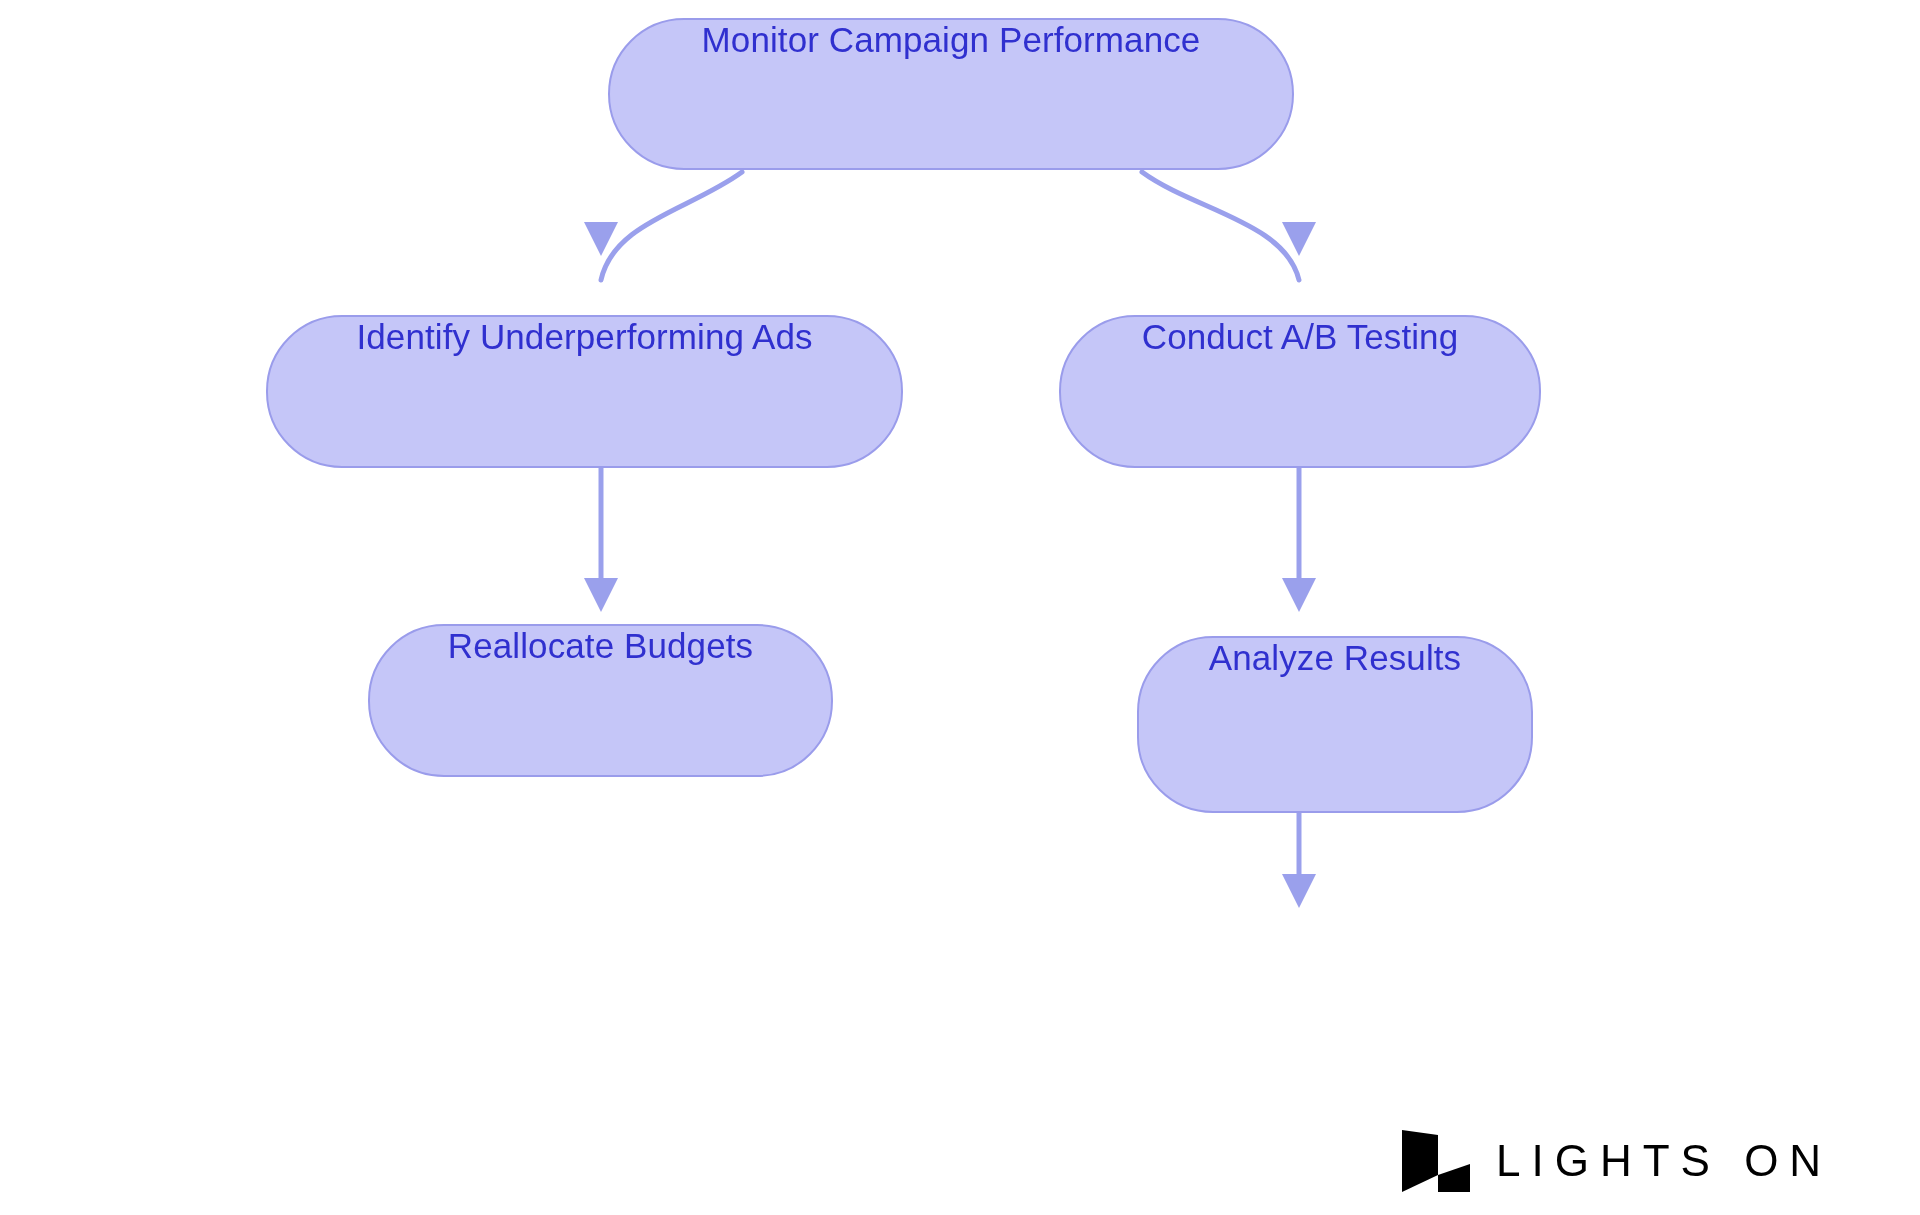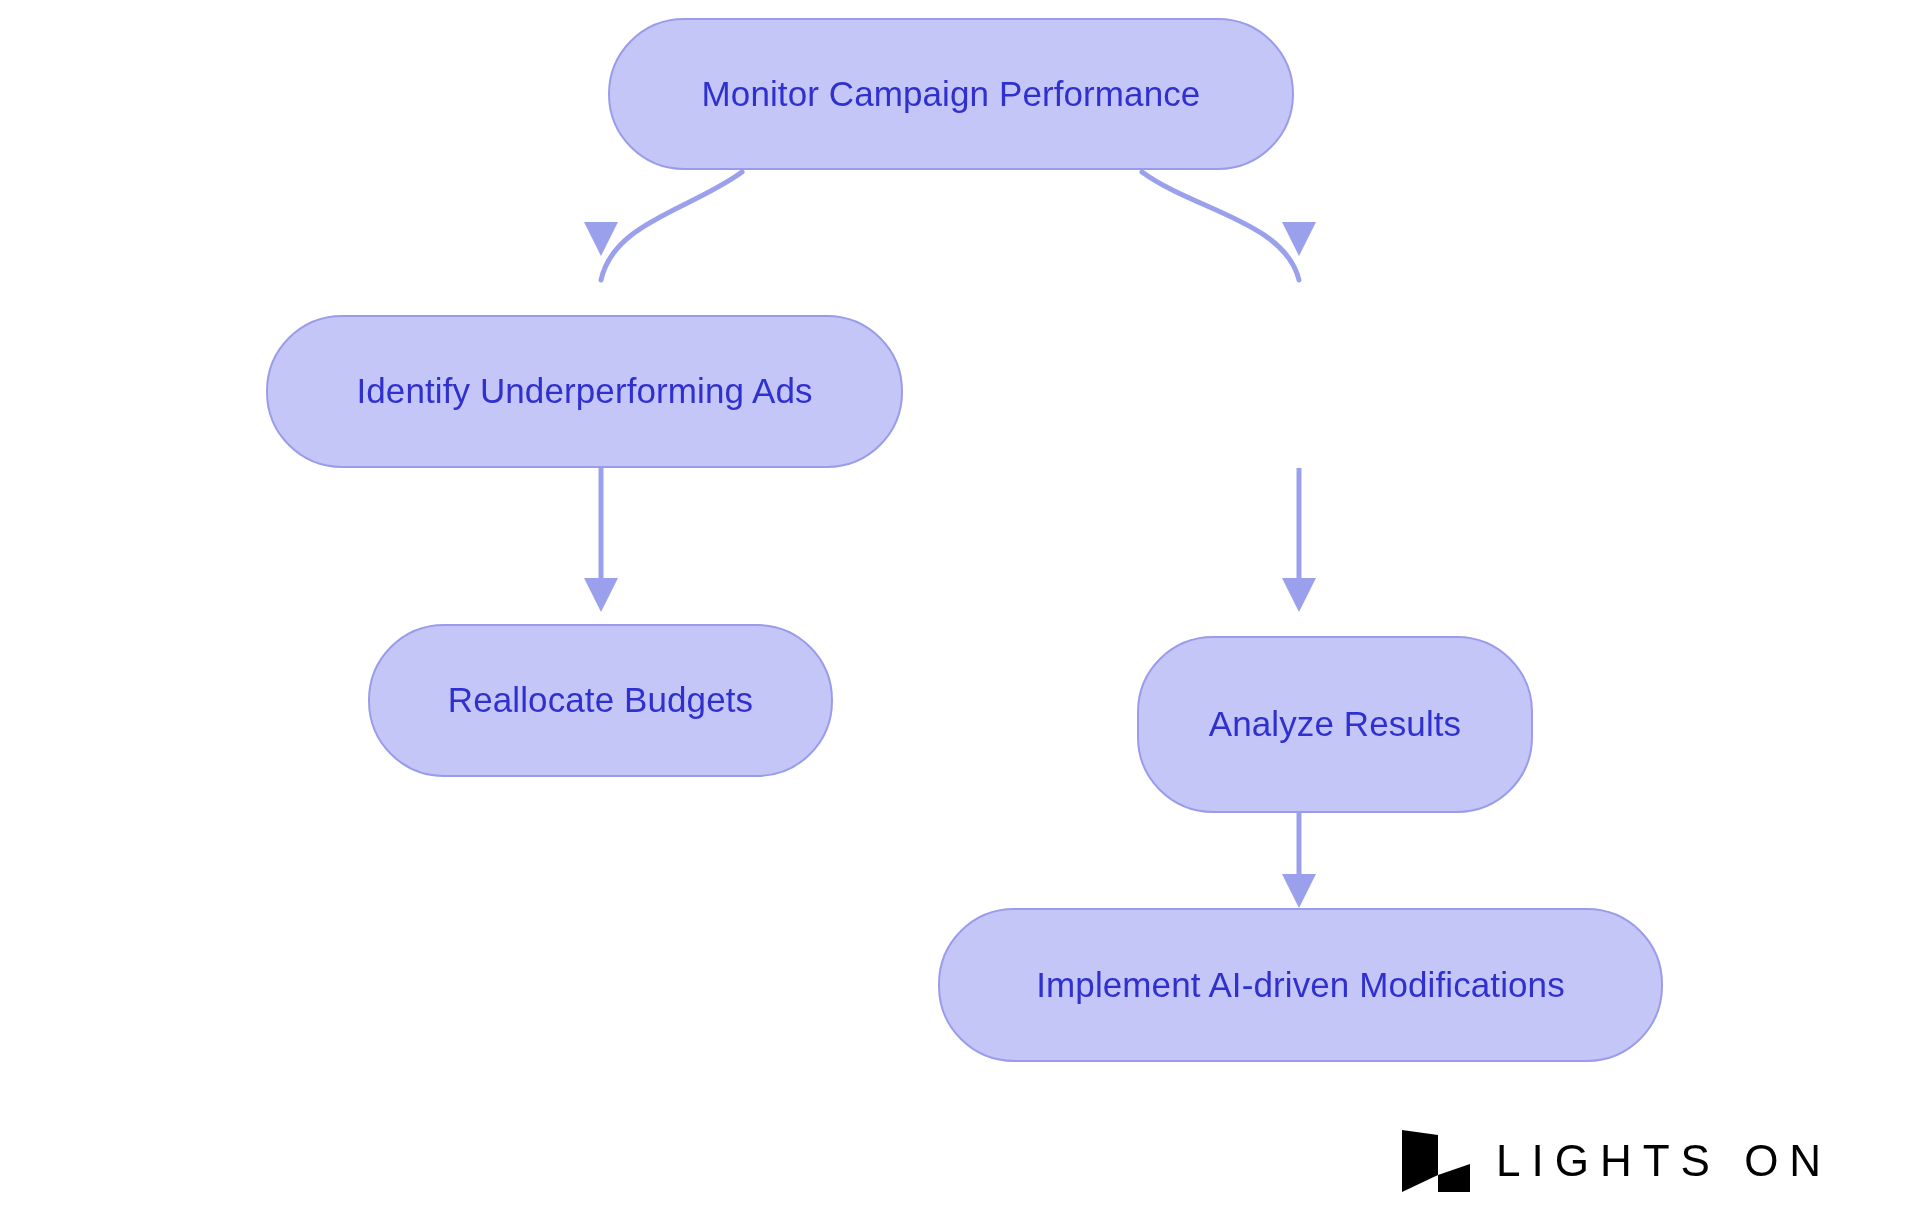--- a/index.html
+++ b/index.html
@@ -26,21 +26,20 @@
     height: 1215px;
     pointer-events: none;
   }
   .node {
     position: absolute;
     box-sizing: border-box;
     background: #c5c6f8;
     border: 2px solid #9a9ceb;
     border-radius: 76px;
     display: flex;
-    align-items: center;
     justify-content: center;
     text-align: center;
   }
   .node .label {
     color: #3030cf;
     font-size: 35px;
     font-weight: 400;
     letter-spacing: 0.1px;
     line-height: 1.15;
     white-space: nowrap;
@@ -104,32 +103,32 @@
   </svg>
 
   <div class="node" id="node-monitor">
     <span class="label">Monitor Campaign Performance</span>
   </div>
 
   <div class="node" id="node-identify">
     <span class="label">Identify Underperforming Ads</span>
   </div>
 
+  <div class="node" id="node-abtest">
+    <span class="label">Conduct A/B Testing</span>
+  </div>
 
   <div class="node" id="node-reallocate">
     <span class="label">Reallocate Budgets</span>
   </div>
 
   <div class="node" id="node-analyze">
     <span class="label">Analyze Results</span>
   </div>
 
-  <div class="node" id="node-implement">
-    <span class="label">Implement AI-driven Modifications</span>
-  </div>
 
   <div id="logo">
     <svg id="logo-mark" width="76" height="62" viewBox="0 0 76 62" xmlns="http://www.w3.org/2000/svg">
       <polygon points="4,0 40,5 40,45 4,62" fill="#000000"></polygon>
       <polygon points="40,45 72,34 72,62 40,62" fill="#000000"></polygon>
     </svg>
     <span id="logo-text">LIGHTS ON</span>
   </div>
 
 </div>

